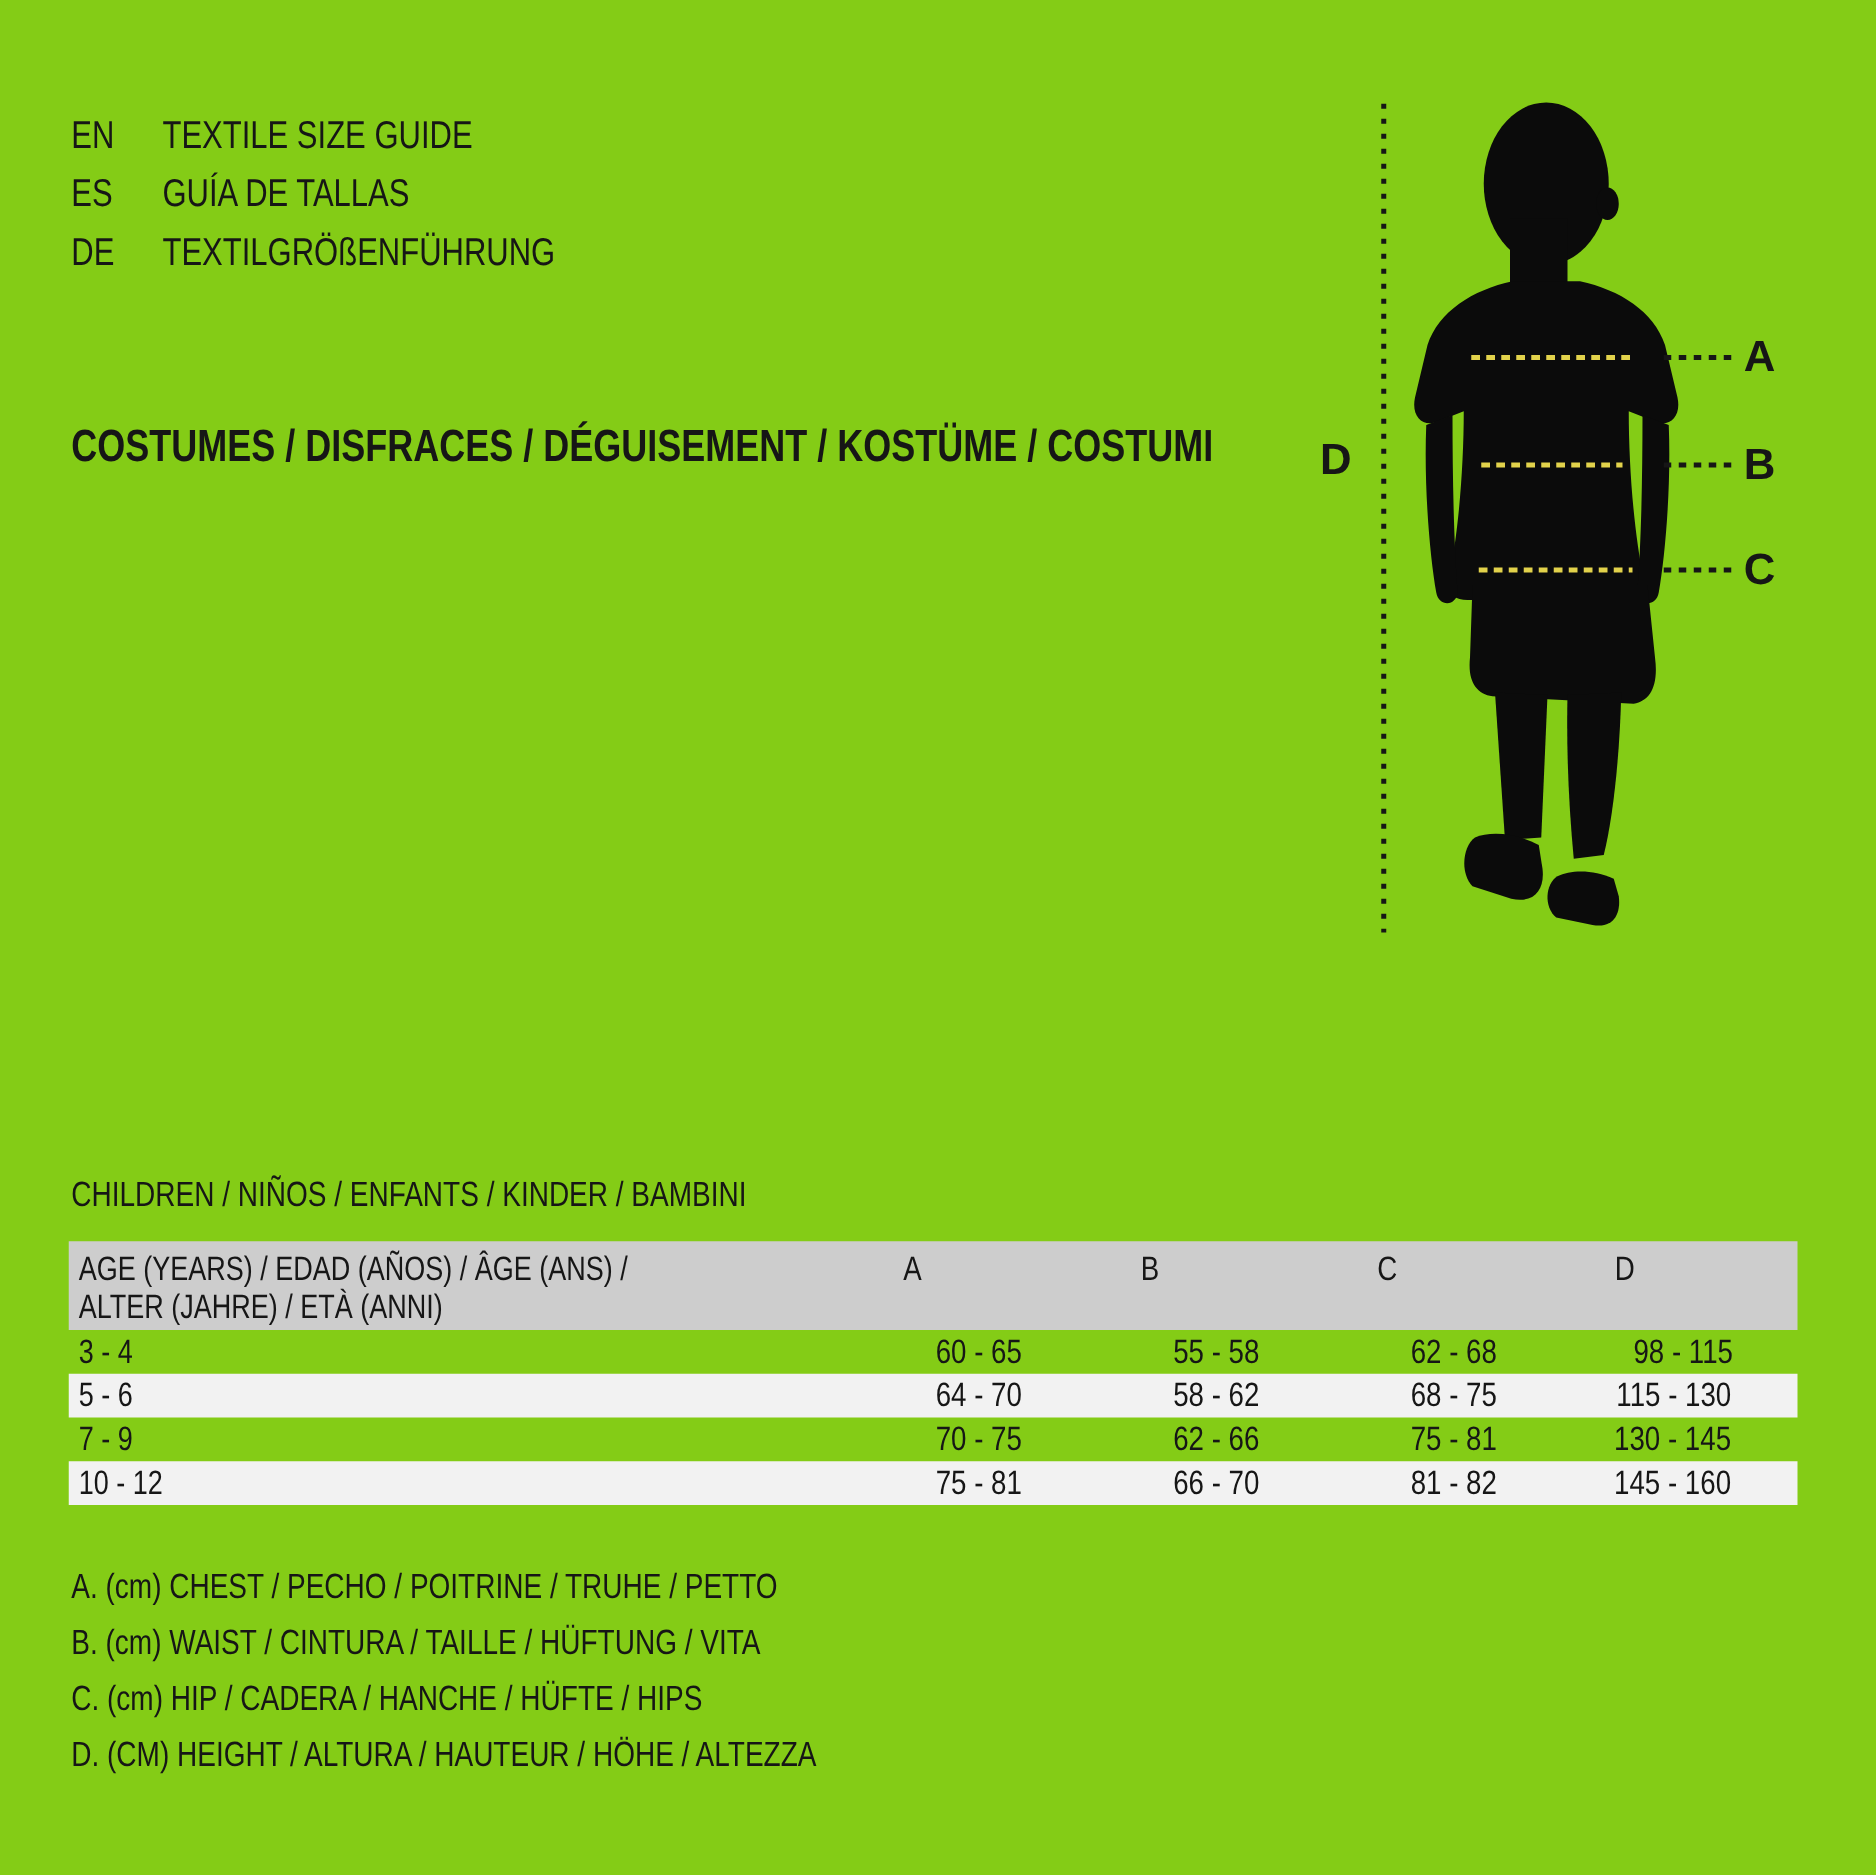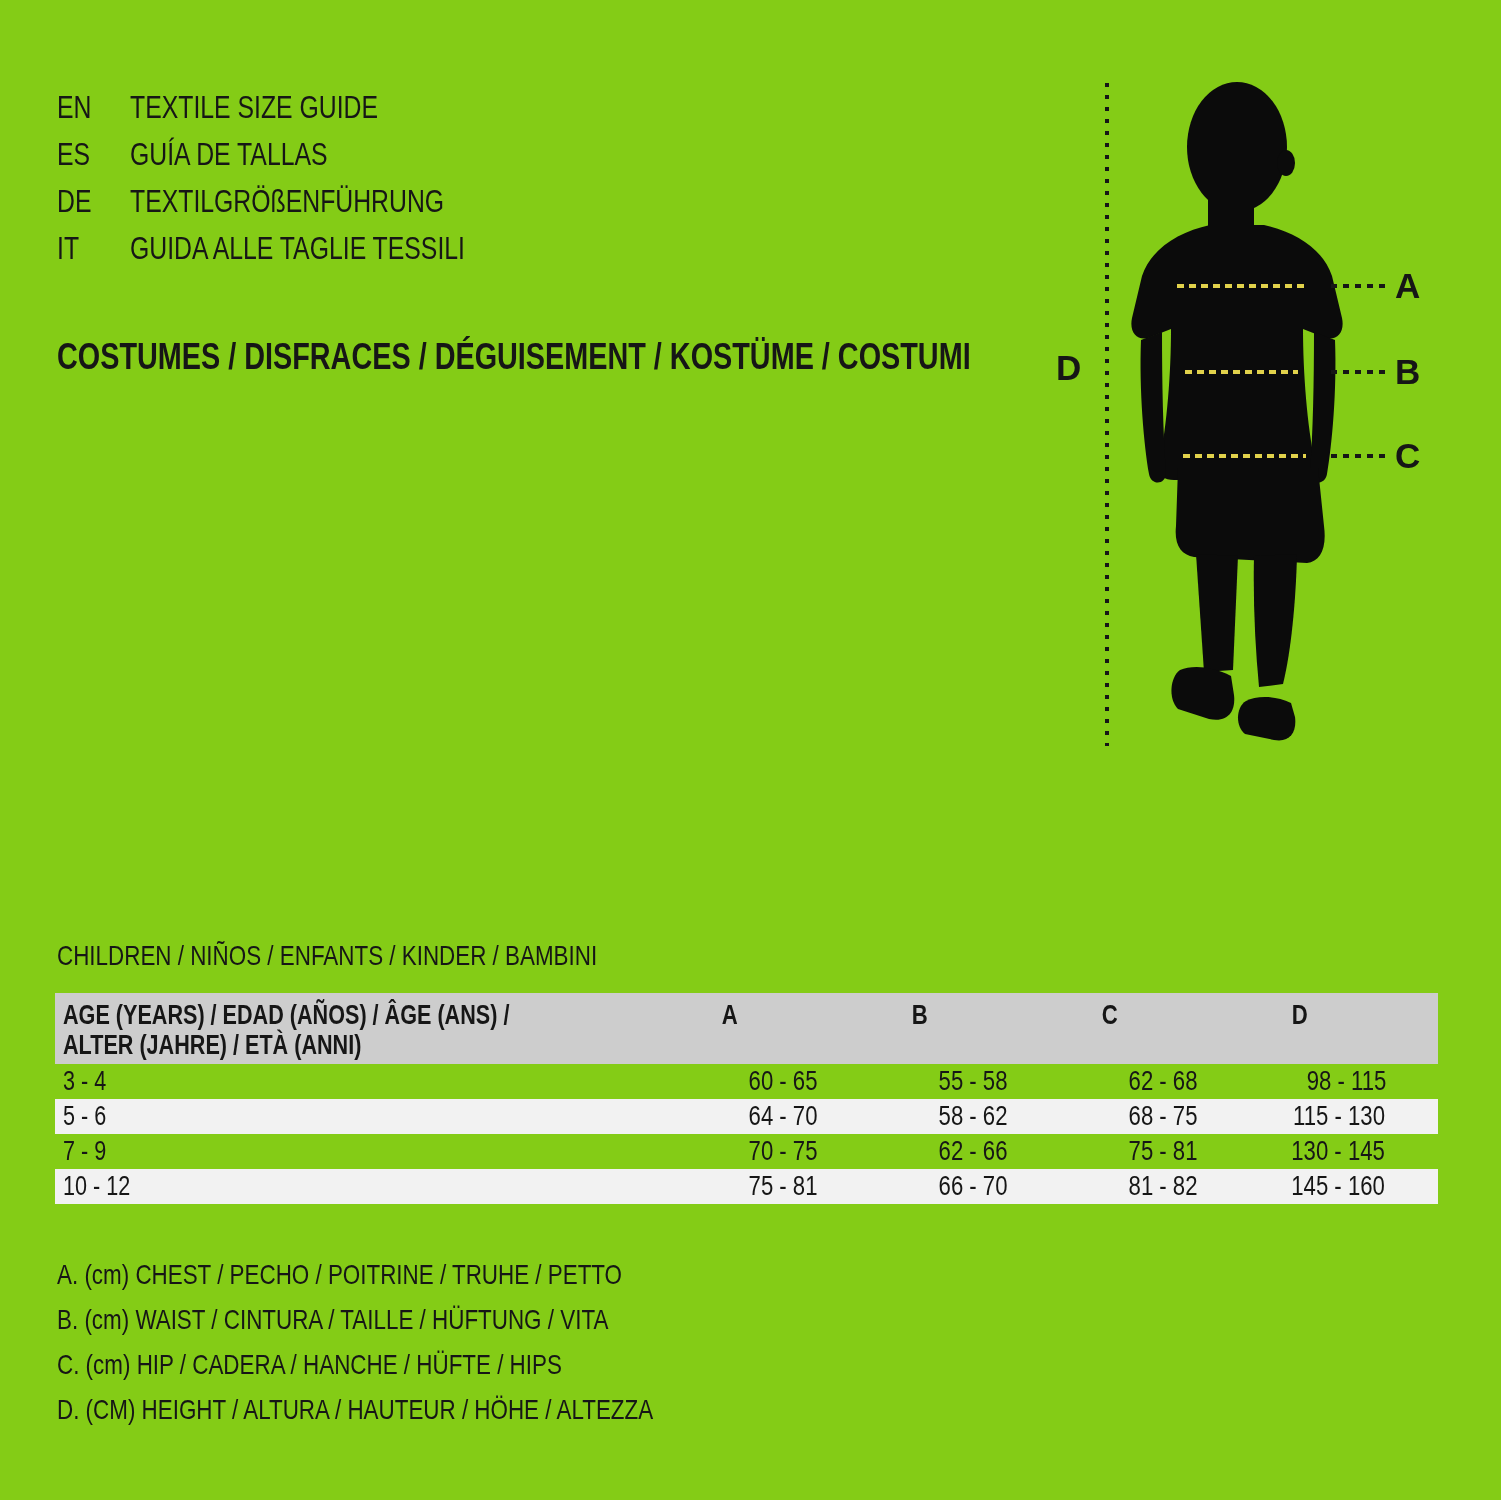--- a/index.html
+++ b/index.html
@@ -26,54 +26,50 @@
   .fig-label { position:absolute; font-size:35px; font-weight:700; line-height:38px; }
   .fig-label.a { left:355px; top:207px; }
   .fig-label.b { left:355px; top:293px; }
   .fig-label.c { left:355px; top:377px; }
   .fig-label.d { left:16px;  top:289px; }
 
   
   .children-title { position:absolute; left:57px; top:940px; font-size:28px; }
   .size-table { position:absolute; left:55px; top:993px; width:1383px; font-size:27px; }
   .t-grid { display:grid; grid-template-columns:580px 190px 190px 190px 190px 43px; }
-  .t-head { background:#cdcdcd; min-height:71px; align-items:start;font-weight:bold; }
+  .t-head { background:#cdcdcd; min-height:71px; align-items:start; }
   .t-head .cell { padding-top:7px; }
   .age-cell { padding-left:8px; line-height:30px; }
   .col-letter { text-align:center; line-height:30px; }
   .t-row { height:35px; align-items:center; }
   .t-row.stripe { background:#f2f2f2; }
   .t-row .age-cell { line-height:35px; }
   .t-row .val { text-align:right; line-height:35px; }
 
   
   .legend { position:absolute; left:57px; top:1246px; }
-  .legend-row { height:45px; display:flex; align-items:flex-end; font-size:28px; }
+  .legend-row { height:45px; display:flex; align-items:center; font-size:28px; }
 </style>
 </head>
 <body>
 
 <div class="canvas">
 
   <div class="lang-list">
     <div class="lang-row">
       <span class="lang-code"><span class="tx">EN</span></span>
       <span class="tx">TEXTILE SIZE GUIDE</span>
     </div>
     <div class="lang-row">
       <span class="lang-code"><span class="tx">ES</span></span>
       <span class="tx">GUÍA DE TALLAS</span>
     </div>
     <div class="lang-row">
       <span class="lang-code"><span class="tx">DE</span></span>
       <span class="tx">TEXTILGRÖßENFÜHRUNG</span>
-    </div>
-    <div class="lang-row">
-      <span class="lang-code"><span class="tx">IT</span></span>
-      <span class="tx">GUIDA ALLE TAGLIE TESSILI</span>
     </div>
   </div>
 
   <div class="costumes-title">
     <span class="tx">COSTUMES / DISFRACES / DÉGUISEMENT / KOSTÜME / COSTUMI</span>
   </div>
 
   <div class="figure">
     <svg width="461" height="700" viewBox="0 0 461 700">
 

